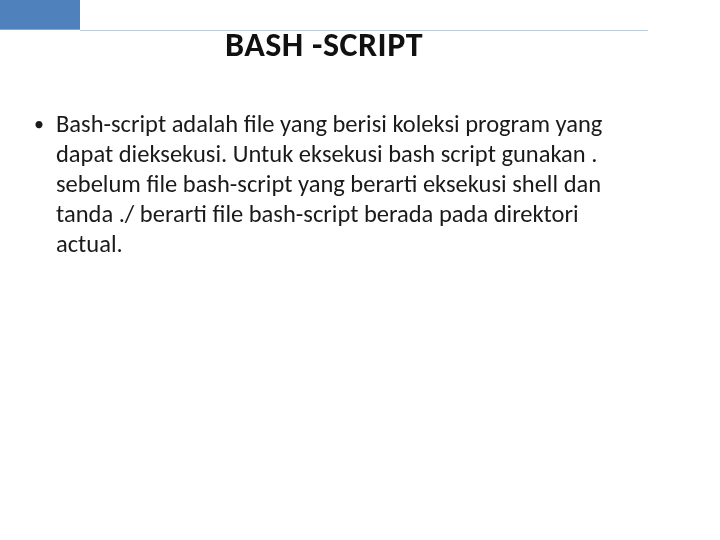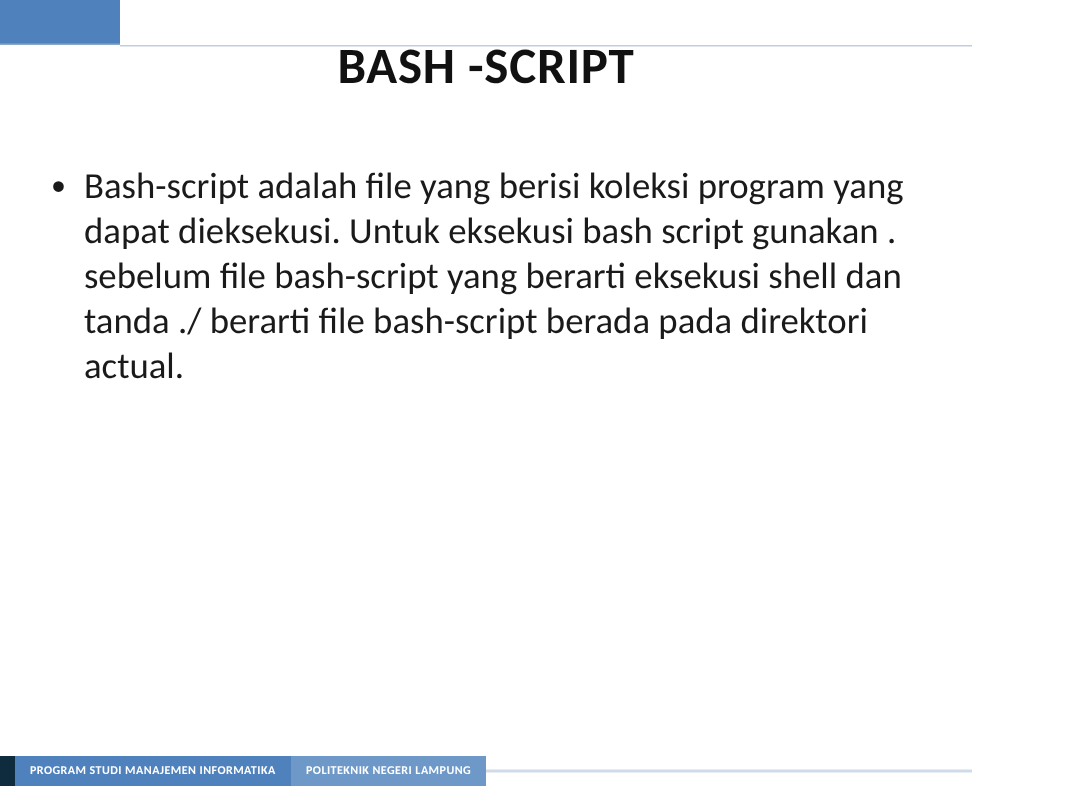--- a/index.html
+++ b/index.html
@@ -123,19 +123,13 @@
 
   <h1 class="title">BASH -SCRIPT</h1>
 
   <div class="body">
     <div class="bullet-row">
       <div class="bullet-dot">•</div>
       <div class="bullet-text">Bash-script adalah file yang berisi koleksi program yang dapat dieksekusi. Untuk eksekusi bash script gunakan . sebelum file bash-script yang berarti eksekusi shell dan tanda ./ berarti file bash-script berada pada direktori actual.</div>
     </div>
   </div>
 
-  <div class="footer">
-    <div class="footer-dark"></div>
-    <div class="footer-bar1" id="fb1">PROGRAM STUDI MANAJEMEN INFORMATIKA</div>
-    <div class="footer-bar2" id="fb2" style="left: 194px;">POLITEKNIK NEGERI LAMPUNG</div>
-    <div class="footer-line" id="fline" style="left: 324px;"></div>
-  </div>
 </div>
 
 </body></html>

